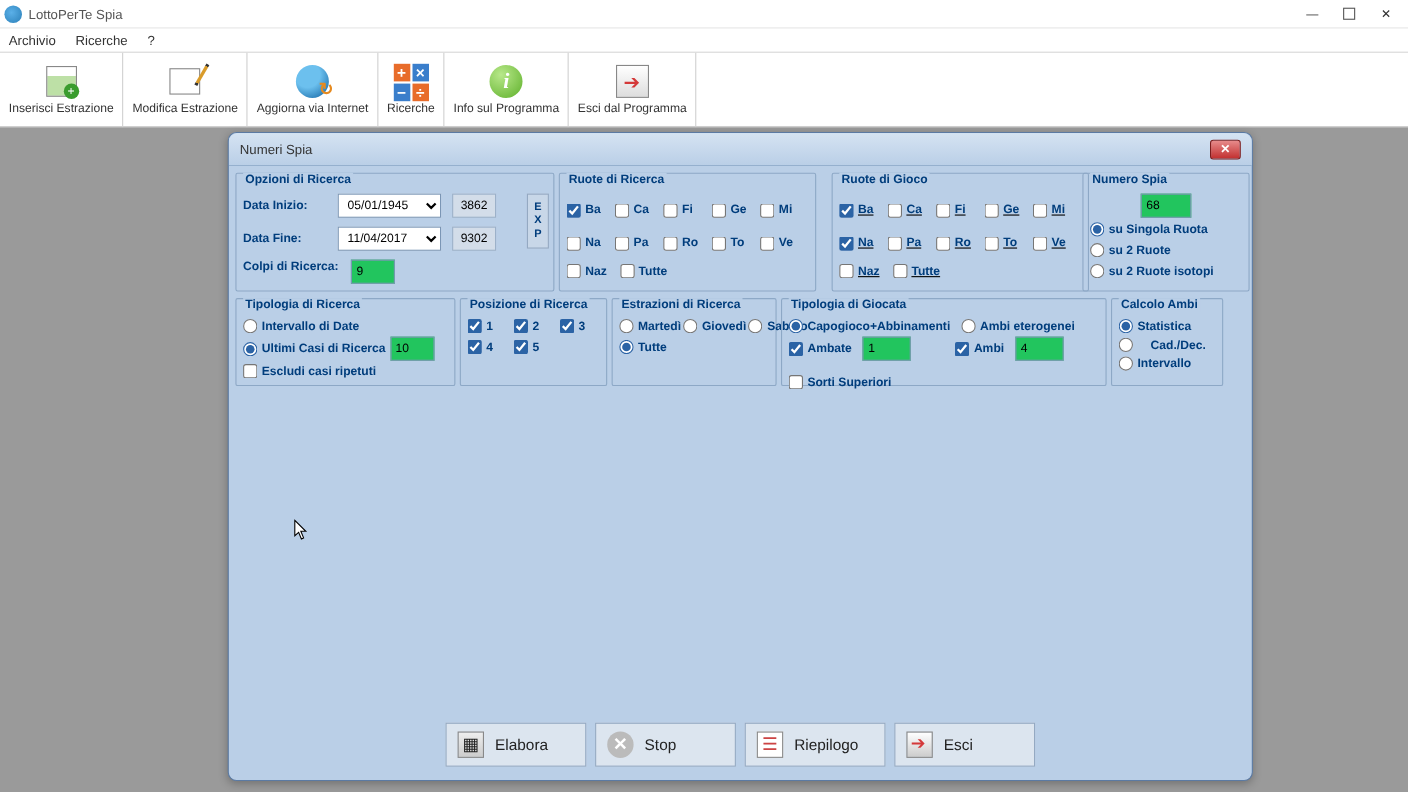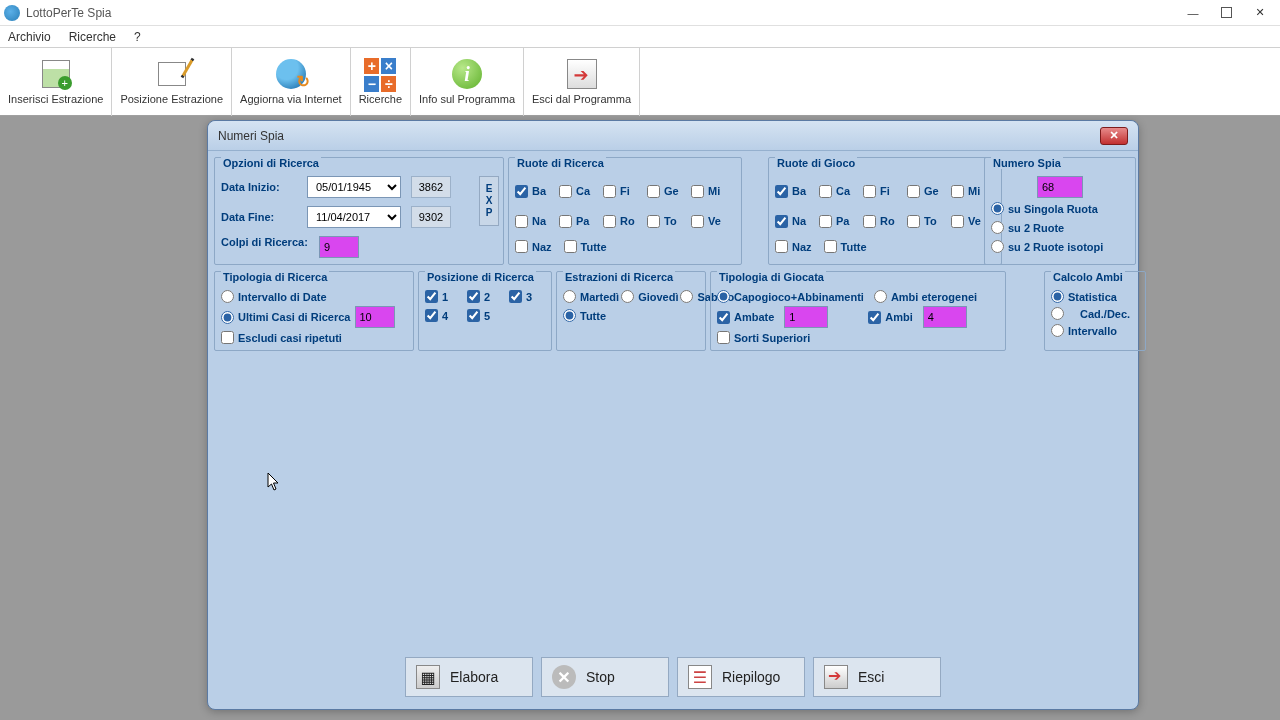--- a/index.html
+++ b/index.html
@@ -39,21 +39,21 @@
 .dlg-close { margin-left: auto; width: 28px; height: 18px; background: linear-gradient(#e78b8b,#c23030); border: 1px solid #7d1c1c; border-radius: 3px; color: #fff; display: flex; align-items: center; justify-content: center; font-size: 11px; font-weight: bold; }
 
 .dlg-body { flex: 1; padding: 8px 10px; font-size: 11px; color: #000; position: relative; }
 
 .group { position: absolute; border: 1px solid #8da8c6; border-radius: 2px; padding: 18px 6px 6px 6px; }
 .group > .legend { position: absolute; top: -1px; left: 6px; font-weight: bold; font-size: 11px; background: #bacfe7; padding: 0 2px; color: #003d7c; }
 
 .label { font-weight: bold; color: #003d7c; font-size: 11px; }
 .date-select { width: 94px; height: 22px; background: #fff; border: 1px solid #7b96b5; font-size: 11px; padding: 0 4px; }
 .num-ro { width: 40px; height: 22px; background: #d3dde9; border: 1px solid #9cb1c9; text-align: center; font-size: 11px; }
-.spin { width: 40px; height: 22px; background: #d946ef; border: 1px solid #7b96b5; font-size: 11px; padding: 0 4px; }
+.spin { width: 40px; height: 22px; background: #22c55e; border: 1px solid #7b96b5; font-size: 11px; padding: 0 4px; }
 
 .radio, .check { display: inline-flex; align-items: center; gap: 4px; font-size: 11px; color: #003d7c; font-weight: bold; }
 .radio input, .check input { width: 13px; height: 13px; margin: 0; accent-color: #2b63a5; }
 
 .ruote { display: grid; grid-template-columns: repeat(5, 44px); grid-auto-rows: 30px; align-items: center; }
 .ruote-extra { display: flex; gap: 12px; margin-top: 4px; }
 
 .exp-btn { position: absolute; width: 20px; height: 50px; border: 1px solid #94a9c2; background: #c8d7e8; font-size: 10px; font-weight: bold; color: #003d7c; display: flex; flex-direction: column; align-items: center; justify-content: center; line-height: 12px; }
 
 .footer-btns { position: absolute; left: 0; right: 0; bottom: 12px; display: flex; justify-content: center; gap: 8px; }
@@ -91,21 +91,21 @@
   <div class="tool-btn">
     <div class="tool-icon">
         <div class="ico-cal"></div>
       </div>
     <span>Inserisci Estrazione</span>
   </div>
   <div class="tool-btn">
     <div class="tool-icon">
         <div class="ico-edit"></div>
       </div>
-    <span>Posizione Estrazione</span>
+    <span>Modifica Estrazione</span>
   </div>
   <div class="tool-btn">
     <div class="tool-icon">
         <div class="ico-globe"></div>
       </div>
     <span>Aggiorna via Internet</span>
   </div>
   <div class="tool-btn">
     <div class="tool-icon">
         <div class="ico-calc">
@@ -207,21 +207,21 @@
               <input type="checkbox" style="">
               <span>Naz</span>
             </label>
           <label class="check">
               <input type="checkbox" style="">
               <span>Tutte</span>
             </label>
         </div>
       </div>
 
-      <div class="group" style="left:560px; top:6px; width:234px; height:108px;">
+      <div class="group" style="left:548px; top:6px; width:234px; height:108px;text-decoration:underline;">
         <div class="legend">Ruote di Gioco</div>
         <div class="ruote">
           <label class="check">
               <input type="checkbox" checked="" style="">
               <span>Ba</span>
             </label>
           <label class="check">
               <input type="checkbox" style="">
               <span>Ca</span>
             </label>
@@ -374,27 +374,27 @@
               <span>Ambate</span>
             </label>
           <input type="number" class="spin" style="width: 44px;" value="1">
           <div style="width:20px;"></div>
           <label class="check">
               <input type="checkbox" checked="" style="">
               <span>Ambi</span>
             </label>
           <input type="number" class="spin" style="width: 44px;" value="4">
         </div>
-        <label class="check" style="display:flex; margin-top:3px;">
+        <label class="check" style="display:flex; margin-top:13px;">
             <input type="checkbox" style="">
             <span>Sorti Superiori</span>
           </label>
       </div>
 
-      <div class="group" style="left:836px; top:120px; width:102px; height:80px;">
+      <div class="group" style="left:802px; top:120px; width:102px; height:80px;">
         <div class="legend">Calcolo Ambi</div>
         <label class="radio" style="display:flex;">
             <input type="radio" name="ca" checked="" style="">
             <span>Statistica</span>
           </label>
         <label class="radio" style="display:flex; margin-top:4px;gap:16px;">
             <input type="radio" name="ca" style="">
             <span>Cad./Dec.</span>
           </label>
         <label class="radio" style="display:flex; margin-top:4px;">

